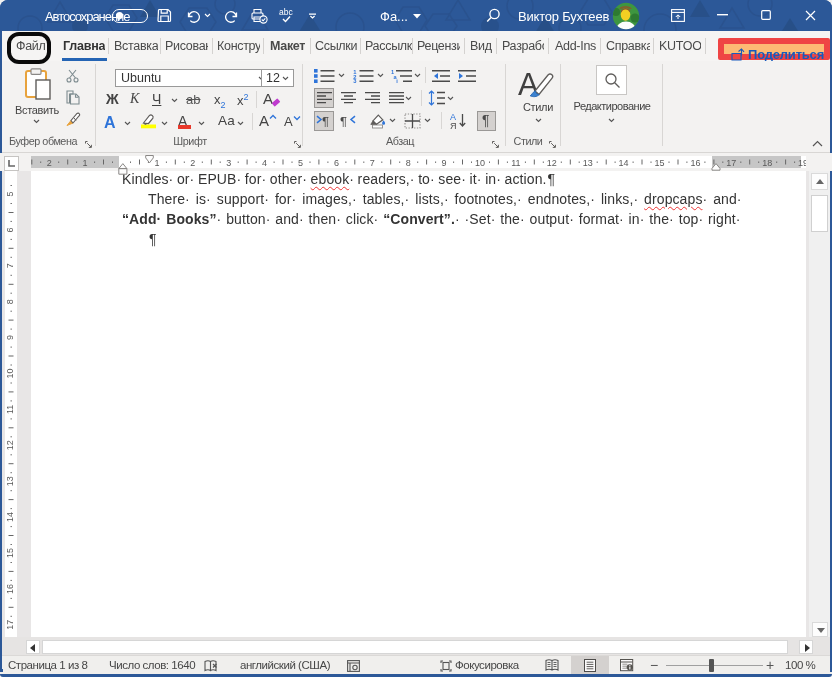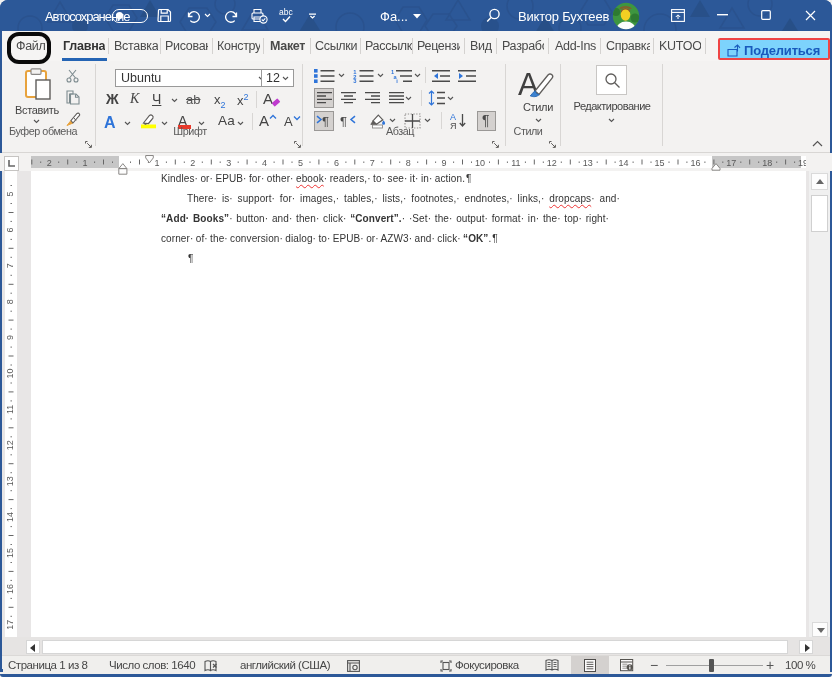--- a/index.html
+++ b/index.html
@@ -8,32 +8,32 @@
 
 #titlebar{position:absolute;left:0;top:0;width:832px;height:31px;background:#2c5898;overflow:hidden;border-radius:8px 8px 0 0;}
 #titlebar .txt{color:#fff;font-size:13px;letter-spacing:-1.05px;}
 
 #tabs{position:absolute;left:0;top:31px;width:832px;height:30px;background:#f5f4f3;}
 .tab{position:absolute;top:0;height:30px;line-height:30px;font-size:12.5px;color:#4a4a4a;letter-spacing:-0.3px;white-space:nowrap;overflow:hidden;}
 .tabsep{position:absolute;top:7px;height:16px;width:1px;background:#d4d2d0;}
 
 #ribbon{position:absolute;left:0;top:61px;width:832px;height:91px;background:#f3f2f1;border-bottom:1px solid #d8d6d4;}
 .gsep{position:absolute;top:3px;height:82px;width:1px;background:#d8d6d4;}
-.glabel{position:absolute;top:64px;height:14px;font-size:10.8px;color:#5a5a5a;letter-spacing:-0.45px;text-align:center;}
+.glabel{position:absolute;top:74px;height:14px;font-size:10.8px;color:#5a5a5a;letter-spacing:-0.45px;text-align:center;}
 .launch{position:absolute;top:79px;width:10px;height:10px;}
 .chev{position:absolute;width:7px;height:5px;}
 
 #rulerrow{position:absolute;left:0;top:153px;width:832px;height:18px;background:#f3f2f1;z-index:5;}
 
 #docarea{position:absolute;left:0;top:171px;width:832px;height:466px;background:#e8e6e6;}
 #vruler{position:absolute;left:5px;top:0px;width:12px;height:466px;background:#fff;}
 #page{position:absolute;left:31px;top:0;width:775px;height:466px;background:#fff;}
 #vscroll{position:absolute;left:809px;top:0;width:21px;height:466px;background:#f0f0f0;}
 
-#doctext{position:absolute;left:122px;top:-2px;width:640px;font-size:10px;line-height:20px;color:#343434;letter-spacing:0.1px;white-space:nowrap;margin-left:39px;}
+#doctext{position:absolute;left:122px;top:-2px;width:640px;font-size:14px;line-height:20px;color:#343434;letter-spacing:0.1px;white-space:nowrap;}
 #doctext .pm{margin-left:1px;}
 #doctext div{margin:0;height:20px;}
 .ind{text-indent:26px;}
 .sq{text-decoration:underline;text-decoration-style:wavy;text-decoration-color:#e33;text-decoration-thickness:1px;text-underline-offset:2px;}
 
 #hscroll{position:absolute;left:0;top:637px;width:832px;height:18px;background:#e6e4e3;}
 #statusbar{position:absolute;left:0;top:655px;width:832px;height:19px;background:#f0efed;border-top:1px solid #dbd9d7;font-size:11.5px;color:#474747;}
 #statusbar .it{position:absolute;top:0;height:19px;line-height:19px;white-space:nowrap;letter-spacing:-0.45px;}
 
 .wb{position:absolute;background:#2c5898;}
@@ -186,21 +186,21 @@
 <div class="tabsep" style="left:310px;"></div>
 <div class="tabsep" style="left:360px;"></div>
 <div class="tabsep" style="left:412px;"></div>
 <div class="tabsep" style="left:464px;"></div>
 <div class="tabsep" style="left:496px;"></div>
 <div class="tabsep" style="left:548px;"></div>
 <div class="tabsep" style="left:600px;"></div>
 <div class="tabsep" style="left:653px;"></div>
 <div class="tabsep" style="left:705px;"></div>
 
-<div class="abs" style="left:718px;top:7px;width:112px;height:22px;background:#7dd3fc;border:2px solid #ef4444;border-radius:2px;box-sizing:border-box;">
+<div class="abs" style="left:718px;top:7px;width:112px;height:22px;background:#fdba74;border:6px solid #ef4444;border-radius:2px;box-sizing:border-box;">
 <svg class="abs" style="left:7px;top:4px" width="14" height="13" viewBox="0 0 14 13" fill="none" stroke="#185abd" stroke-width="1.1">
 <path d="M1 5.5 h9 v6.5 h-9 z"></path>
           <path d="M7.5 3.5 L10.5 1 L13 3.8"></path>
           <path d="M10.5 1.5 v6"></path>
 </svg>
 <span class="abs" style="left:24px;top:3px;font-size:13px;font-weight:bold;color:#185abd;letter-spacing:-0.2px;">Поделиться</span>
 </div>
 
 <div class="abs" style="left:6.5px;top:0.5px;width:36px;height:24px;border:4.5px solid #0a0a0a;border-radius:12px;z-index:10;"></div>
 </div>
@@ -617,21 +617,20 @@
           <text x="0" y="0" font-size="9" fill="#595959" text-anchor="middle" font-family="Liberation Sans" transform="translate(7.5 346.1) rotate(-90)">14</text>
           <text x="0" y="0" font-size="9" fill="#595959" text-anchor="middle" font-family="Liberation Sans" transform="translate(7.5 382.0) rotate(-90)">15</text>
           <text x="0" y="0" font-size="9" fill="#595959" text-anchor="middle" font-family="Liberation Sans" transform="translate(7.5 417.9) rotate(-90)">16</text>
           <text x="0" y="0" font-size="9" fill="#595959" text-anchor="middle" font-family="Liberation Sans" transform="translate(7.5 453.8) rotate(-90)">17</text>
         </svg>
       </div>
 <div id="doctext">
 <div style="word-spacing:-0.4px;">Kindles· or· EPUB· for· other· <span class="sq">ebook</span>· readers,· to· see· it· in· action.<span class="pm">¶</span></div>
 <div class="ind" style="word-spacing:1.95px;">There· is· support· for· images,· tables,· lists,· footnotes,· endnotes,· links,· <span class="sq">dropcaps</span>· and·</div>
 <div style="word-spacing:0.85px;"><b>“Add· Books”</b>· button· and· then· click· <b>“Convert”.</b>· ·Set· the· output· format· in· the· top· right·</div>
-<div style="word-spacing:-0.5px;">corner· of· the· conversion· dialog· to· EPUB· or· AZW3· and· click· <b>“OK”</b>.<span class="pm">¶</span></div>
 <div class="ind"><span class="pm">¶</span></div>
 </div>
 
 <div id="vscroll">
 <div class="abs" style="left:2px;top:2px;width:17px;height:17px;background:#fdfdfd;border:1px solid #dadada;box-sizing:border-box;">
 <svg class="abs" style="left:3.5px;top:5px" width="8" height="6" viewBox="0 0 8 6">
             <path d="M0 5 L4 0 L8 5 z" fill="#666"></path>
           </svg>
 </div>
 <div class="abs" style="left:2px;top:24px;width:17px;height:37px;background:#fff;border:1px solid #d0d0d0;box-sizing:border-box;"></div>

